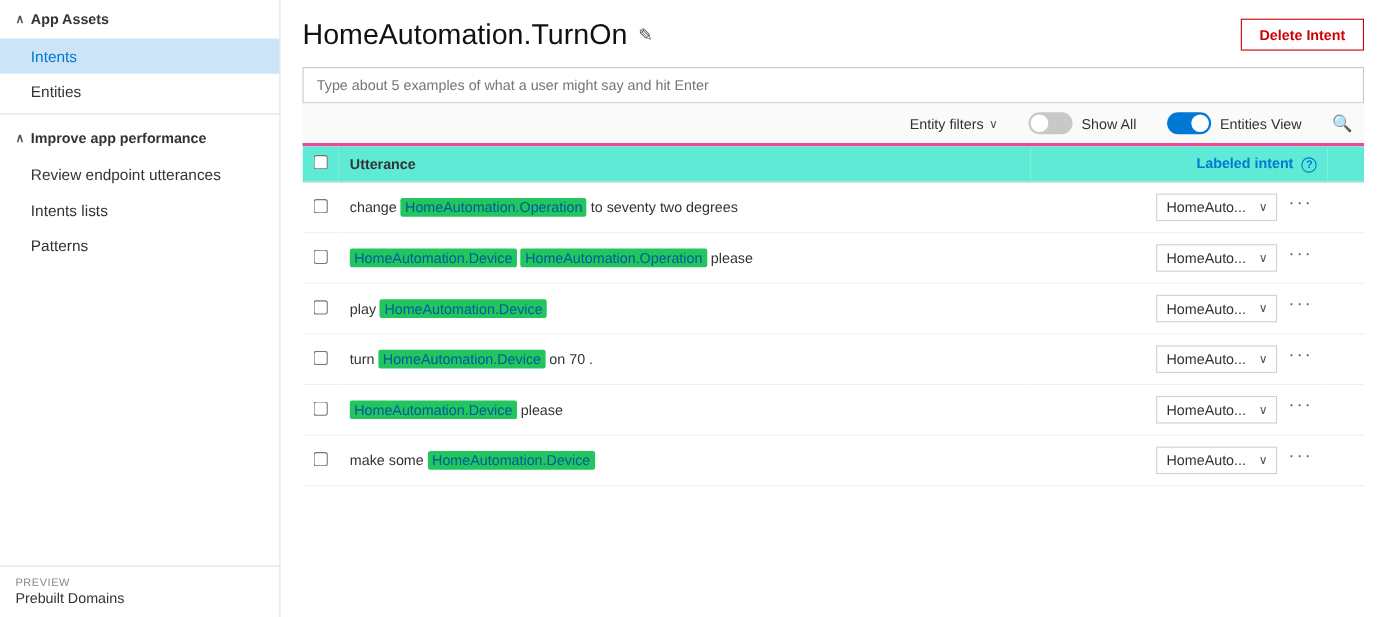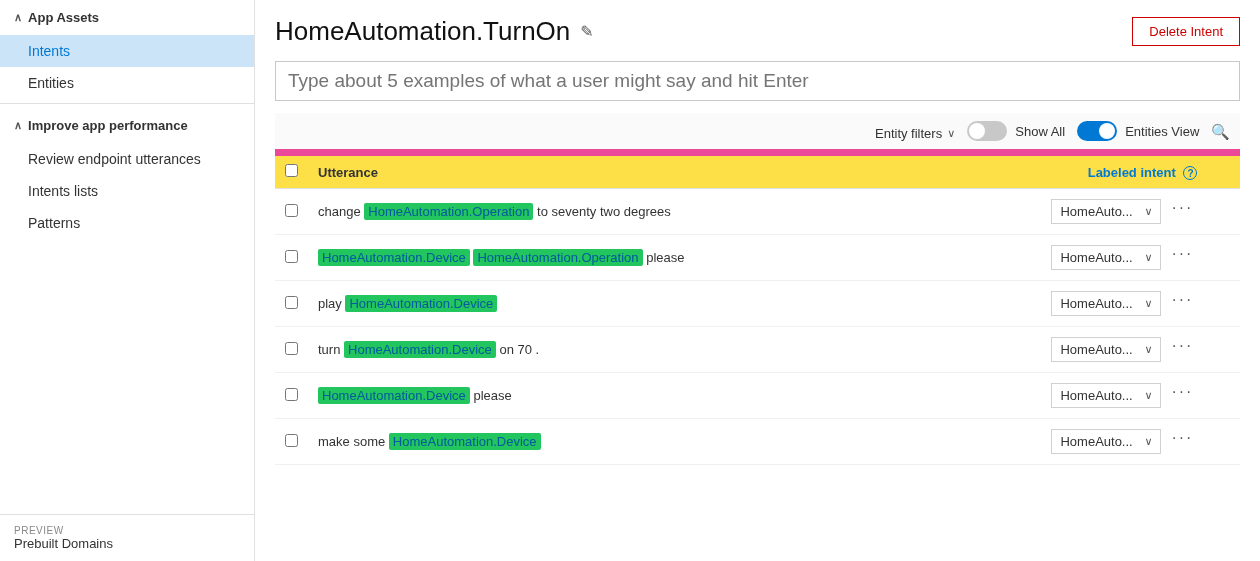--- a/index.html
+++ b/index.html
@@ -92,41 +92,41 @@
       cursor: pointer;
     }
     .delete-btn {
       border: 1px solid #c00;
       color: #c00;
       background: #fff;
       padding: 6px 16px;
       font-size: 13px;
       cursor: pointer;
       font-family: inherit;
+      font-weight: bold;
     }
 
     
     .search-bar {
       border: 1px solid #c8c8c8;
       padding: 8px 12px;
-      font-size: 19px;
+      font-size: 13px;
       color: #999;
-      margin-bottom: 12px;
       width: 100%;
       font-family: inherit;
       outline: none;
     }
 
     
     .toolbar {
       display: flex;
-      align-items: flex-end;
-      gap: 12px;
+      align-items: center;
+      gap: 28px;
       padding: 6px 0;
-      border-bottom: 7px solid #ec4899;
+      border-bottom: 3px solid #ec4899;
       margin-bottom: 0;
       background: #fafafa;
       padding: 8px 10px;
     }
     .toolbar-spacer { flex: 1; }
     .entity-filters-btn {
       display: flex;
       align-items: center;
       gap: 5px;
       cursor: pointer;
@@ -186,21 +186,21 @@
       width: 100%;
       border-collapse: collapse;
     }
     .table thead th {
       text-align: left;
       padding: 8px 10px;
       font-size: 13px;
       font-weight: 600;
       color: #333;
       border-bottom: 1px solid #e0e0e0;
-      background: #fde047;
+      background: #5eead4;
     }
     .table thead th.checkbox-col {
       width: 30px;
     }
     .table thead th.intent-col {
       color: #0078d4;
       text-align: right;
     }
     .table thead th .help-icon {
       display: inline-block;

